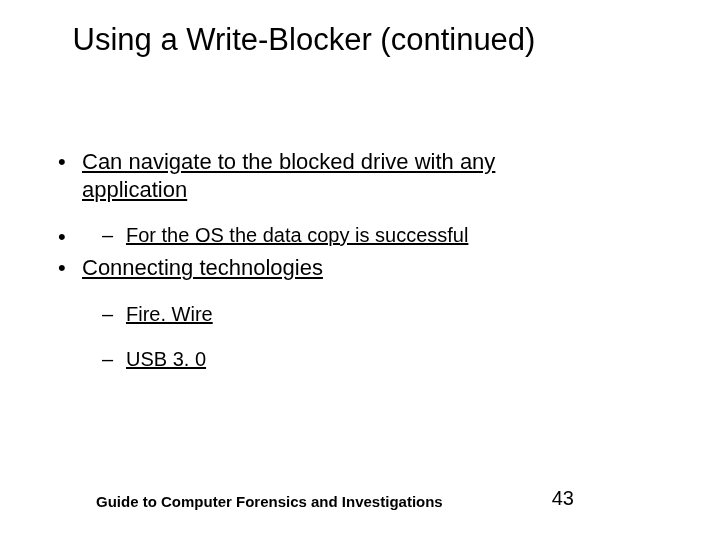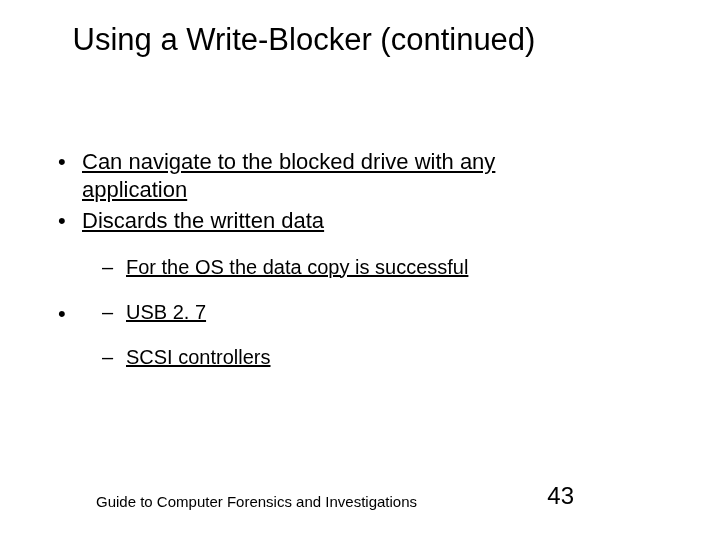--- a/index.html
+++ b/index.html
@@ -71,59 +71,59 @@
     left: 20px;
     top: 0;
     font-size: 20px;
     line-height: 1.25;
   }
   .footer {
     position: absolute;
     bottom: 30px;
     left: 96px;
     font-size: 15px;
-    font-weight: 400;
+    font-weight: 700;
     margin-top: 36px;
   }
   .pagenum {
     position: absolute;
     bottom: 30px;
     right: 34px;
-    font-size: 24px;
+    font-size: 20px;
     font-weight: 400;
     text-align: center;
   }
 </style>
 </head>
 <body>
 
 <div class="slide">
 
   <div class="title">Using a Write-Blocker (continued)</div>
 
   <div class="body">
     <ul class="level1">
       <li>
         <span>Can navigate to the blocked drive with any application</span>
       </li>
       <li>
-        <span>Discards the written data</span>
         <ul class="level2">
           <li>
             <span>For the OS the data copy is successful</span>
           </li>
         </ul>
       </li>
       <li>
+        <span>Connecting technologies</span>
         <ul class="level2">
           <li>
-            <span>USB 2. 7</span>
+            <span>Fire. Wire</span>
           </li>
           <li>
-            <span>SCSI controllers</span>
+            <span>USB 3. 0</span>
           </li>
         </ul>
       </li>
     </ul>
   </div>
 
   <div class="footer">Guide to Computer Forensics and Investigations</div>
   <div class="pagenum">43</div>
 
 </div>

